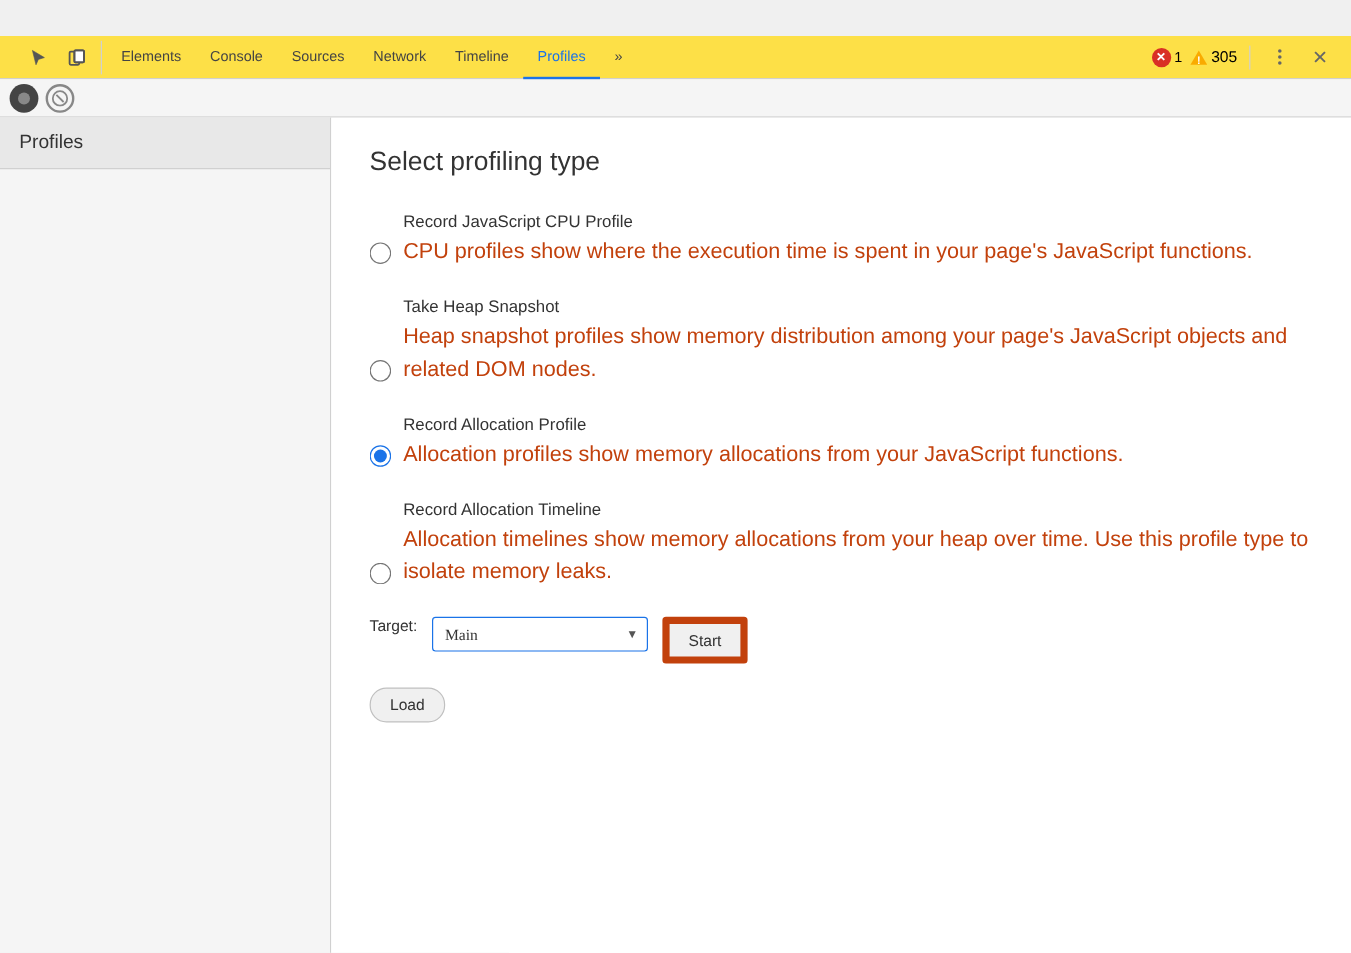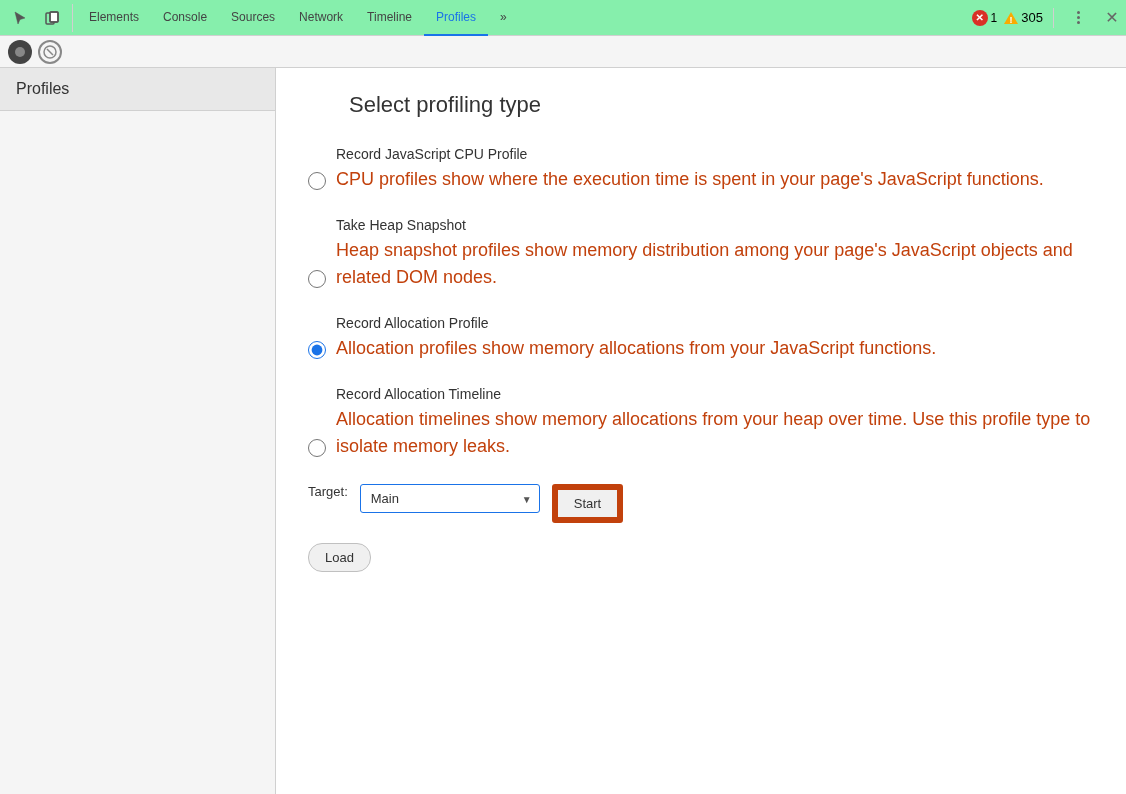--- a/index.html
+++ b/index.html
@@ -14,24 +14,25 @@
       background: #f0f0f0;
       width: 1126px;
       height: 794px;
       overflow: hidden;
     }
 
     
     .toolbar {
       display: flex;
       align-items: center;
-      background: #86efac;
+      background: #fde047;
       border-bottom: 1px solid #d0d0d0;
       height: 36px;
-      padding: 0 0;
+      padding: 0 12px;
+      margin-top: 30px;
     }
 
     .toolbar-icons {
       display: flex;
       align-items: center;
       gap: 4px;
       padding: 0 6px;
       border-right: 1px solid #d0d0d0;
       margin-right: 4px;
     }
@@ -217,21 +218,20 @@
       background: white;
       overflow-y: auto;
       padding: 24px 32px;
     }
 
     .section-title {
       font-size: 22px;
       font-weight: 400;
       color: #333;
       margin-bottom: 28px;
-      margin-left: 41px;
     }
 
     .profiling-option {
       display: flex;
       align-items: flex-end;
       margin-bottom: 24px;
     }
 
     .radio-wrapper {
       margin-top: 2px;
@@ -281,20 +281,21 @@
       font-size: 13px;
       border: 1.5px solid #1a73e8;
       border-radius: 3px;
       background: white;
       color: #333;
       cursor: pointer;
       appearance: none;
       -webkit-appearance: none;
       width: 180px;
       outline: none;
+      font-family: Liberation Serif, serif;
     }
 
     .select-wrapper {
       position: relative;
       display: inline-block;
     }
 
     .select-wrapper::after {
       content: '▼';
       position: absolute;

